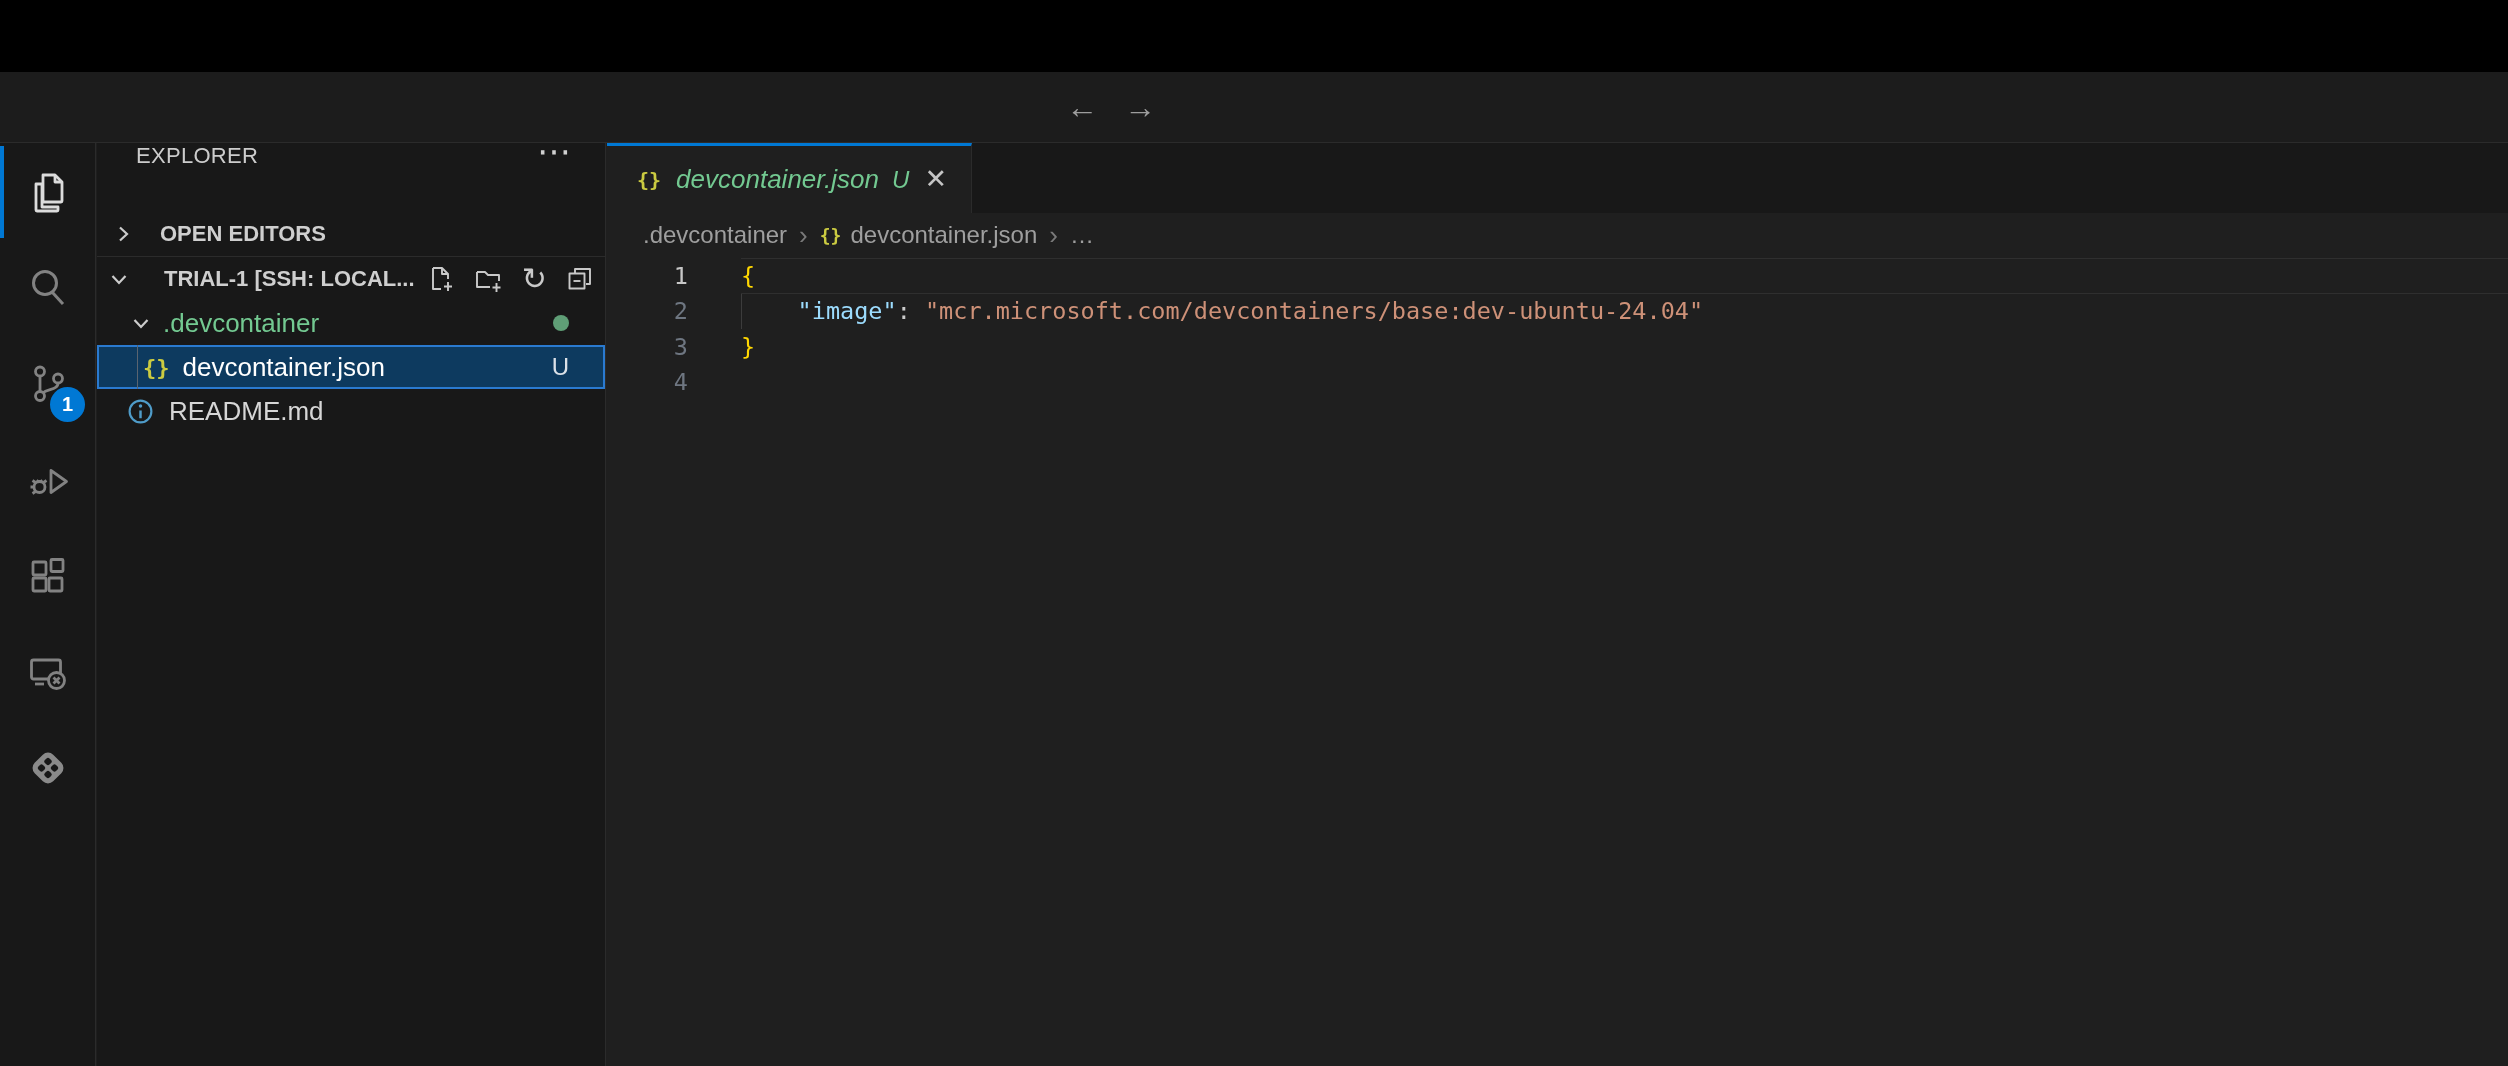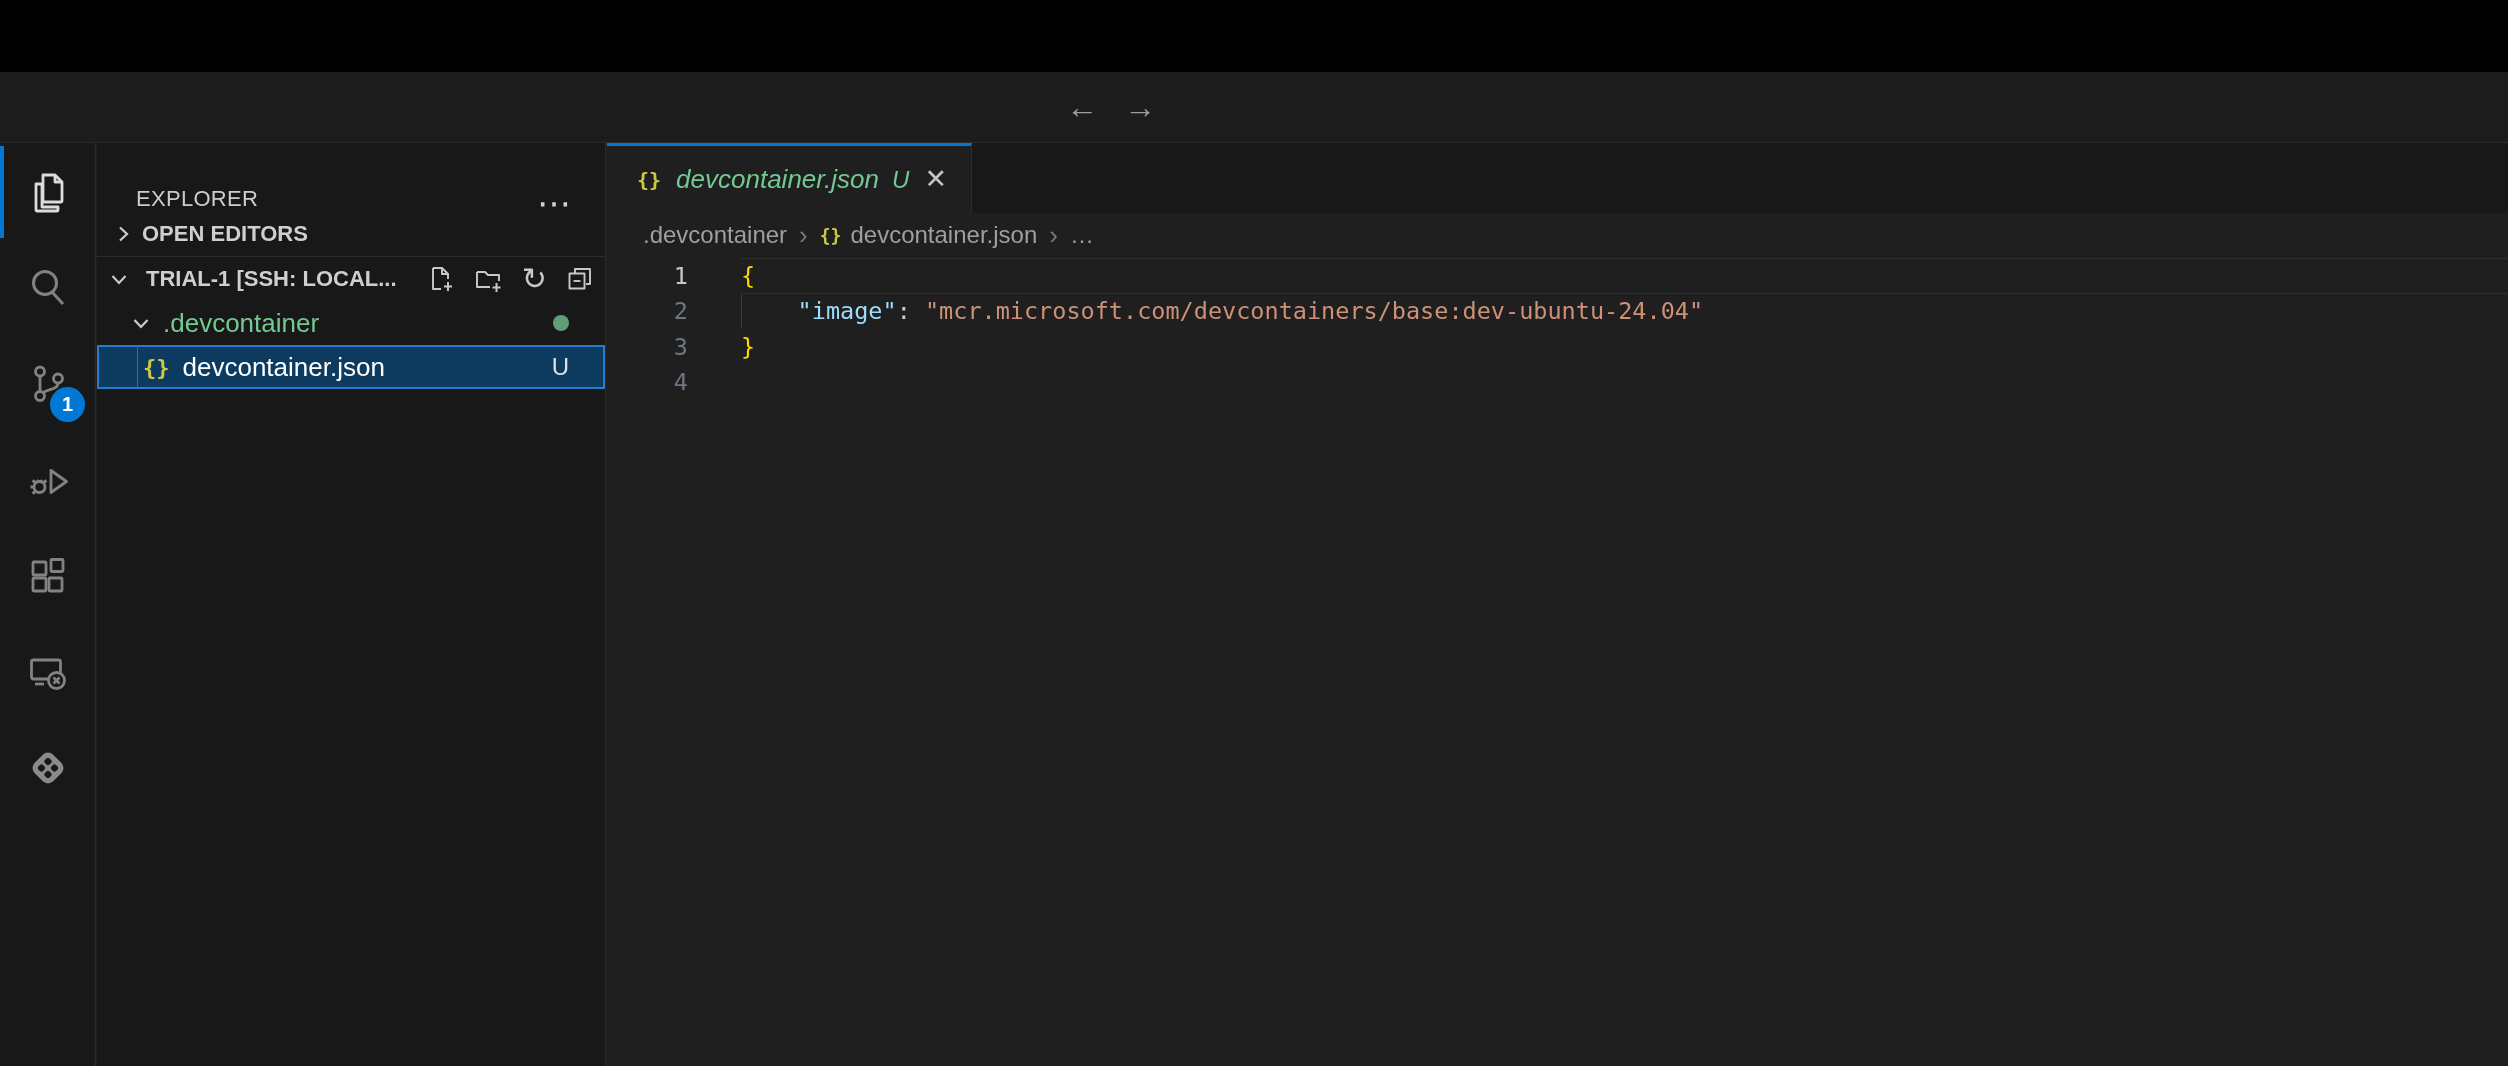--- a/index.html
+++ b/index.html
@@ -34,31 +34,31 @@
   .ab-item.active { color:#dcdcdc; }
   .ab-item.active::before { content:""; position:absolute; left:0; top:2px; bottom:2px; width:4px; background:#0078d4; }
   .ab-badge { position:absolute; left:50px; top:51px; width:35px; height:35px; border-radius:50%;
               background:#0078d4; color:#fff; font-size:20px; font-weight:bold;
               display:flex; align-items:center; justify-content:center; }
 
   
   .sidebar { position:absolute; left:97px; top:143px; width:509px; height:923px;
              background:#181818; border-right:1px solid #2b2b2b; }
   .sb-header { position:absolute; left:0; top:0; width:100%; height:69px;
-               display:flex; align-items:flex-end; justify-content:space-between; padding:0 32px 0 39px; }
+               display:flex; align-items:flex-start; justify-content:space-between; padding:0 32px 0 39px; }
   .sb-title { font-size:22px; color:#cccccc; letter-spacing:0.3px; }
   .more-btn { font-size:34px; color:#d0d0d0; line-height:0.5; letter-spacing:2px; cursor:default; }
   .sb-row { position:absolute; left:0; width:100%; height:44px; display:flex; align-items:center; color:#cccccc; }
   .row-open-editors { top:69px; height:45px; border-bottom:1px solid #2b2b2b; padding-left:15px; }
   .row-workspace   { top:114px; padding-left:11px;gap:8px; }
   .row-folder      { top:158px; padding-left:33px; }
   .row-file        { top:202px; padding-left:46px; background:#0d3a5f;
                      box-shadow: inset 0 0 0 2px #2a7ad0; }
   .row-readme      { top:246px; padding-left:29px; }
-  .sb-bold { font-size:22px; font-weight:bold; color:#cfcfcf; margin-left:8px; white-space:nowrap; }
+  .sb-bold { font-size:22px; font-weight:bold; color:#cfcfcf; margin-left:26px; white-space:nowrap; }
   .tree-label { font-size:26px; margin-left:11px; white-space:nowrap; }
   .folder-green { color:#73c991; }
   .ws-actions { position:absolute; right:11px; top:0; height:44px; display:flex; align-items:center; gap:19px; color:#c9c9c9; }
   .icon-btn { display:flex; align-items:center; justify-content:center; }
   .refresh-glyph { font-size:30px; color:#c9c9c9; line-height:1; }
   .git-dot { position:absolute; right:36px; top:14px; width:16px; height:16px; border-radius:50%; background:#5f9e76; }
   .json-glyph { font-family:"DejaVu Sans Mono", monospace; font-weight:bold; color:#cbcb41; }
   .sel-indent-guide { position:absolute; left:40px; top:0; bottom:0; width:1px; background:#5a6470; }
   .sel-label { font-size:26px; color:#ffffff; margin-left:13px; }
   .git-badge { position:absolute; right:36px; top:0; height:44px; display:flex; align-items:center;
@@ -263,20 +263,30 @@
       <span class="git-dot"></span>
     </div>
 
     <div class="sb-row row-file">
       <span class="sel-indent-guide"></span>
       <span class="json-glyph" style="font-size:22px">{}</span>
       <span class="sel-label">devcontainer.json</span>
       <span class="git-badge">U</span>
     </div>
 
+    <div class="sb-row row-readme">
+      <span>
+        <svg width="29" height="29" viewBox="0 0 28 28" fill="none">
+          <circle cx="14" cy="14" r="10.5" stroke="#4f9cc9" stroke-width="2.1"></circle>
+          <line x1="14" y1="13" x2="14" y2="20.5" stroke="#4f9cc9" stroke-width="2.4"></line>
+          <circle cx="14" cy="8.6" r="1.7" fill="#4f9cc9"></circle>
+        </svg>
+      </span>
+      <span class="readme-label">README.md</span>
+    </div>
   </div>
 
   <div class="editor">
 
     <div class="tabstrip">
       <div class="tab">
         <span class="json-glyph">{}</span>
         <span class="tab-label">devcontainer.json</span>
         <span class="tab-badge">U</span>
         <span class="tab-close">✕</span>

